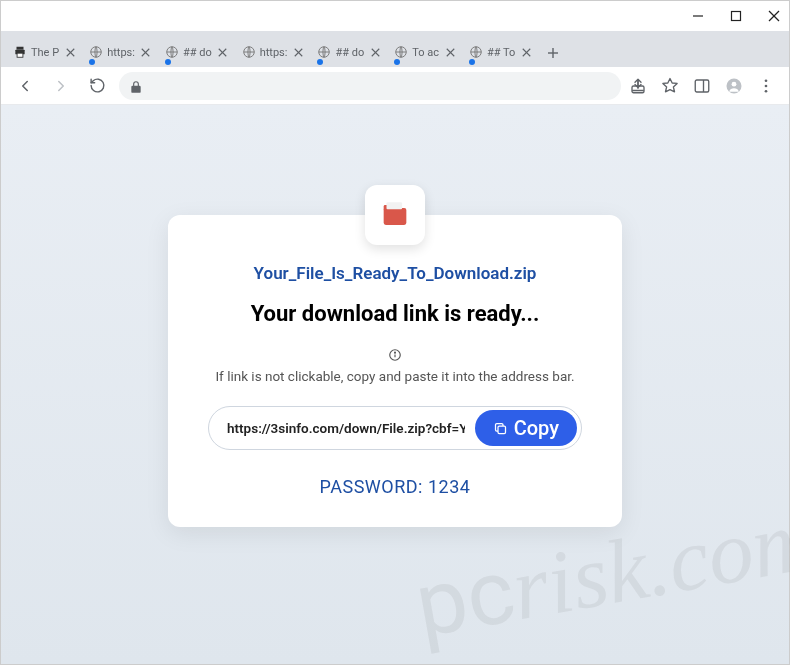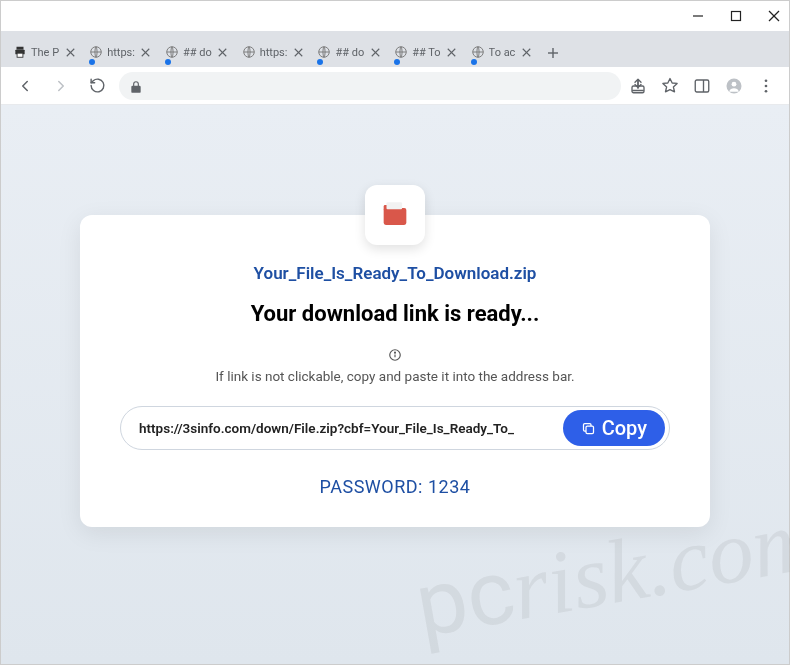--- a/index.html
+++ b/index.html
@@ -23,21 +23,21 @@
 .addrbar { height: 38px; background: #fff; display: flex; align-items: center; padding: 0 10px; gap: 8px; border-bottom: 1px solid #e8eaed; }
 .nav-btn { width: 28px; height: 28px; display: flex; align-items: center; justify-content: center; color: #5f6368; border-radius: 50%; }
 .nav-btn.disabled { color: #bdc1c6; }
 .omnibox { flex: 1; height: 28px; background: #f1f3f4; border-radius: 14px; display: flex; align-items: center; padding: 0 10px; gap: 8px; }
 .lock-icon { width: 14px; height: 14px; color: #5f6368; }
 .addrbar-right { display: flex; align-items: center; gap: 14px; padding-right: 4px; }
 .addrbar-icon { width: 18px; height: 18px; color: #5f6368; }
 
 .content { flex: 1; background: linear-gradient(180deg, #e9eef4 0%, #dfe6ed 100%); display: flex; align-items: flex-start; justify-content: center; padding-top: 110px; position: relative; }
 
-.card { width: 630px; background: #fff; border-radius: 12px; box-shadow: 0 6px 24px rgba(0,0,0,0.08); padding: 0 40px 30px; position: relative; text-align: center; }
+.card { width: 454px; background: #fff; border-radius: 12px; box-shadow: 0 6px 24px rgba(0,0,0,0.08); padding: 0 40px 30px; position: relative; text-align: center; }
 .card-icon-wrap { width: 60px; height: 60px; background: #fff; border-radius: 12px; box-shadow: 0 4px 12px rgba(0,0,0,0.12); position: absolute; top: -30px; left: 50%; transform: translateX(-50%); display: flex; align-items: center; justify-content: center; }
 .card-icon-wrap svg { width: 34px; height: 34px; }
 .filename { color: #1e4fa3; font-size: 17px; font-weight: 600; margin-top: 48px; }
 .headline { color: #000000; font-size: 22px; font-weight: 700; margin-top: 18px; }
 .hint { color: #555; font-size: 13.5px; margin-top: 22px; display: flex; align-items: center; justify-content: center; gap: 6px; flex-direction: column; }
 .hint svg { width: 14px; height: 14px; color: #555; }
 .urlrow { margin-top: 22px; height: 44px; border: 1.5px solid #cfd6df; border-radius: 22px; display: flex; align-items: center; padding: 4px 4px 4px 18px; gap: 10px; }
 .url-text { flex: 1; text-align: left; font-size: 13.5px; font-weight: 600; color: #222; white-space: nowrap; overflow: hidden; }
 .copy-btn { height: 36px; background: #2e5fe8; color: #fff; border-radius: 18px; padding: 0 18px; display: flex; align-items: center; gap: 6px; font-size: 20px; font-weight: 500; cursor: pointer; }
 .copy-btn svg { width: 15px; height: 15px; }
@@ -151,37 +151,37 @@
         </span>
         <span class="tab-indicator"></span>
       </div>
       <div class="tab">
         <span class="tab-favicon">
           <svg viewBox="0 0 24 24" fill="none" stroke="#777" stroke-width="1.6">
             <circle cx="12" cy="12" r="9"></circle>
             <path d="M3 12h18M12 3c2.5 3 2.5 15 0 18M12 3c-2.5 3-2.5 15 0 18"></path>
           </svg>
         </span>
+        <span class="tab-title">To ac</span>
+        <span class="tab-close">
+          <svg width="9" height="9" viewBox="0 0 12 12">
+            <line x1="1" y1="1" x2="11" y2="11" stroke="currentColor" stroke-width="1.5"></line>
+            <line x1="11" y1="1" x2="1" y2="11" stroke="currentColor" stroke-width="1.5"></line>
+          </svg>
+        </span>
+        <span class="tab-indicator"></span>
+      </div>
+      <div class="tab">
+        <span class="tab-favicon">
+          <svg viewBox="0 0 24 24" fill="none" stroke="#777" stroke-width="1.6">
+            <circle cx="12" cy="12" r="9"></circle>
+            <path d="M3 12h18M12 3c2.5 3 2.5 15 0 18M12 3c-2.5 3-2.5 15 0 18"></path>
+          </svg>
+        </span>
         <span class="tab-title">## To</span>
-        <span class="tab-close">
-          <svg width="9" height="9" viewBox="0 0 12 12">
-            <line x1="1" y1="1" x2="11" y2="11" stroke="currentColor" stroke-width="1.5"></line>
-            <line x1="11" y1="1" x2="1" y2="11" stroke="currentColor" stroke-width="1.5"></line>
-          </svg>
-        </span>
-        <span class="tab-indicator"></span>
-      </div>
-      <div class="tab">
-        <span class="tab-favicon">
-          <svg viewBox="0 0 24 24" fill="none" stroke="#777" stroke-width="1.6">
-            <circle cx="12" cy="12" r="9"></circle>
-            <path d="M3 12h18M12 3c2.5 3 2.5 15 0 18M12 3c-2.5 3-2.5 15 0 18"></path>
-          </svg>
-        </span>
-        <span class="tab-title">To ac</span>
         <span class="tab-close">
           <svg width="9" height="9" viewBox="0 0 12 12">
             <line x1="1" y1="1" x2="11" y2="11" stroke="currentColor" stroke-width="1.5"></line>
             <line x1="11" y1="1" x2="1" y2="11" stroke="currentColor" stroke-width="1.5"></line>
           </svg>
         </span>
         <span class="tab-indicator"></span>
       </div>
       <div class="newtab">
         <svg width="14" height="14" viewBox="0 0 14 14">

